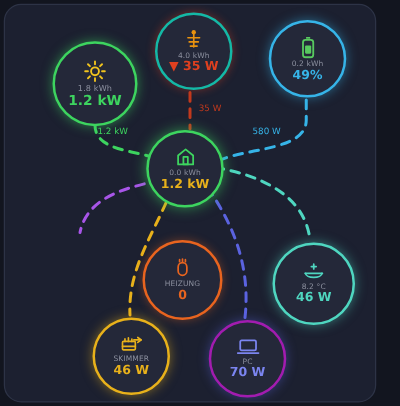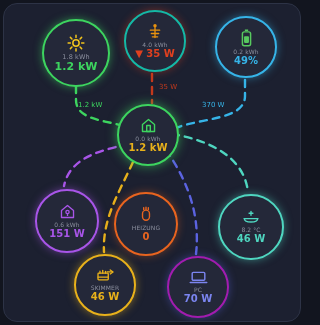--- a/index.html
+++ b/index.html
@@ -56,21 +56,21 @@
 
     <path d="M124,140 C100,146 66,152 60,182" fill="none" stroke="#a855e8" stroke-width="2.4" stroke-dasharray="7 6" stroke-linecap="round"></path>
 
     <path d="M134,146 C120,182 98,210 100,248" fill="none" stroke="#e8b11b" stroke-width="2.4" stroke-dasharray="7 6" stroke-linecap="round"></path>
 
     <path d="M162,146 C186,180 196,214 192,250" fill="none" stroke="#5b63e0" stroke-width="2.4" stroke-dasharray="7 6" stroke-linecap="round"></path>
 
     <path d="M168,130 C204,136 240,152 244,188" fill="none" stroke="#4fd6c0" stroke-width="2.4" stroke-dasharray="7 6" stroke-linecap="round"></path>
   </svg>
 
-  <div class="node" style="left:38px;top:15px;width:68px;height:68px;border:2px solid #3dd45f;box-shadow:0 0 9px rgba(61,212,95,.55);">
+  <div class="node" style="left:38px;top:29px;width:68px;height:68px;border:2px solid #3dd45f;box-shadow:0 0 9px rgba(61,212,95,.55);">
     <span class="ico">
       <svg width="18" height="18" viewBox="0 0 24 24" fill="none" stroke="#f2c41d" stroke-width="2" stroke-linecap="round">
         <circle cx="12" cy="12" r="4.2"></circle>
         <path d="M12 1.5v3M12 19.5v3M1.5 12h3M19.5 12h3M4.5 4.5l2.1 2.1M17.4 17.4l2.1 2.1M19.5 4.5l-2.1 2.1M6.6 17.4l-2.1 2.1"></path>
       </svg>
     </span>
     <span class="sub">1.8 kWh</span>
     <span class="val" style="color:#3dd45f">1.2 kW</span>
   </div>
 
@@ -101,31 +101,20 @@
     <span class="ico">
       <svg width="17" height="17" viewBox="0 0 24 24" fill="none" stroke="#3dd45f" stroke-width="2" stroke-linejoin="round">
         <path d="M3.5 10.5L12 3.5l8.5 7v10h-17z"></path>
         <rect x="9.5" y="12" width="5" height="8.5"></rect>
       </svg>
     </span>
     <span class="sub">0.0 kWh</span>
     <span class="val" style="color:#e8b11b">1.2 kW</span>
   </div>
 
-  <div class="node small" style="left:31px;top:185px;width:64px;height:64px;border:2px solid #a855e8;box-shadow:0 0 9px rgba(168,85,232,.5);">
-    <span class="ico">
-      <svg width="17" height="17" viewBox="0 0 24 24" fill="none" stroke="#a855e8" stroke-width="1.9" stroke-linejoin="round">
-        <path d="M3.5 10.5L12 3.5l8.5 7v10h-17z"></path>
-        <circle cx="12" cy="12.8" r="2.3"></circle>
-        <path d="M12 15.1v3.4"></path>
-      </svg>
-    </span>
-    <span class="sub">0.6 kWh</span>
-    <span class="val" style="color:#a855e8">151 W</span>
-  </div>
 
   <div class="node small" style="left:110px;top:188px;width:64px;height:64px;border:2px solid #e8641f;box-shadow:0 0 8px rgba(232,100,31,.4);">
     <span class="ico">
       <svg width="14" height="17" viewBox="0 0 18 22" fill="none" stroke="#e8641f" stroke-width="1.8" stroke-linecap="round">
         <path d="M6 2.2v2.2M9 1.6v2.8M12 2.2v2.2"></path>
         <rect x="4.5" y="5.4" width="9" height="13" rx="4.5"></rect>
       </svg>
     </span>
     <span class="sub">HEIZUNG</span>
     <span class="val" style="color:#e8641f">0</span>
@@ -163,15 +152,15 @@
         <rect x="4" y="3" width="16" height="10" rx="1.4"></rect>
         <path d="M1.5 15.8h21" stroke-linecap="round"></path>
       </svg>
     </span>
     <span class="sub">PC</span>
     <span class="val" style="color:#7b85f0">70 W</span>
   </div>
 
   <div class="elabel" style="left:74px;top:97px;color:#3dd45f;">1.2 kW</div>
   <div class="elabel" style="left:155px;top:79px;color:#c2391d;">35 W</div>
-  <div class="elabel" style="left:198px;top:97px;color:#36b4e8;">370 W</div>
+  <div class="elabel" style="left:198px;top:97px;color:#36b4e8;">580 W</div>
 
 </div>
 
 </body></html>

